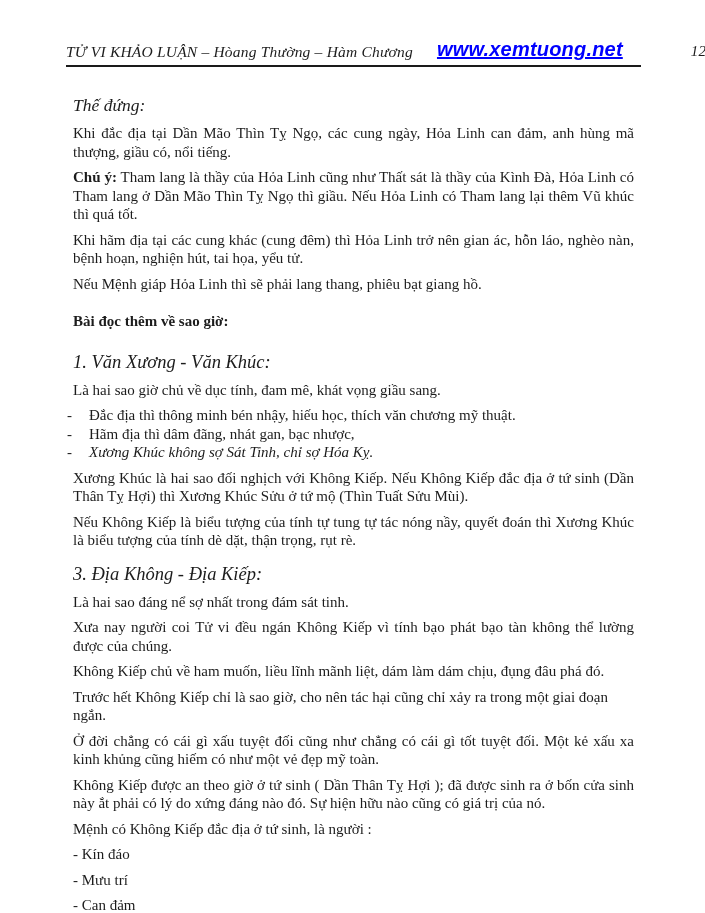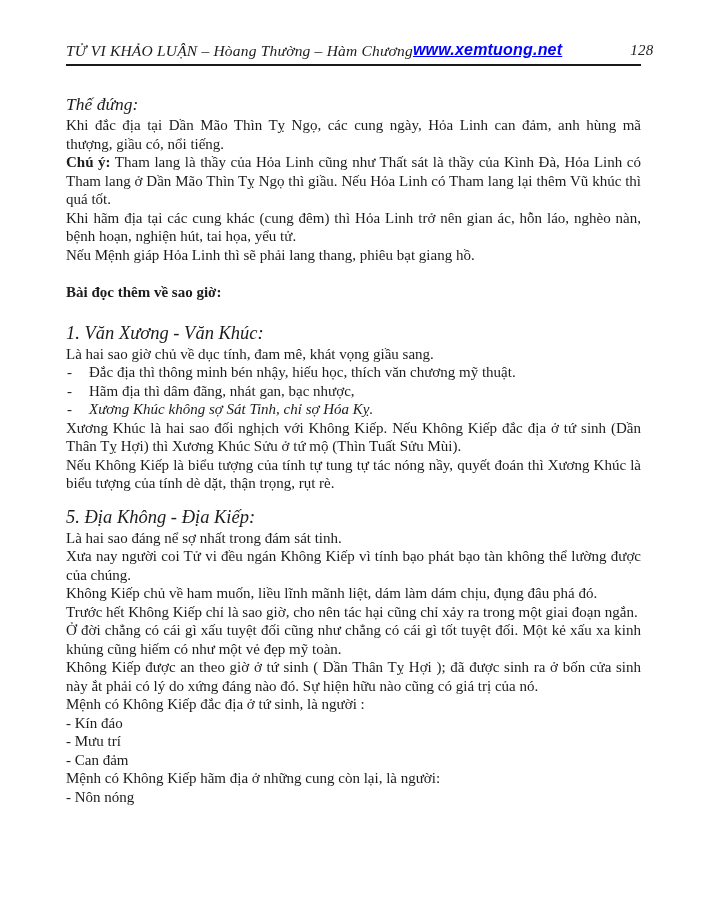--- a/index.html
+++ b/index.html
@@ -20,34 +20,35 @@
     padding-bottom:4px;
     border-bottom:2px solid #1a1a1a;
     font-size:15.5px; line-height:19px;
     letter-spacing:0.2px;
     white-space:nowrap;
     font-style:italic;
   }
   .header-right { display:flex; align-items:baseline; gap:20px; }
   .header-link {
     font-family:"Liberation Sans","DejaVu Sans",sans-serif;
-    font-weight:bold; font-size:16px;
+    font-weight:bold; font-size:20px;
     color:var(--link-blue,#0000ff);
     text-decoration:underline;
     cursor:pointer;
     letter-spacing:0.2px;
+    margin-left:24px;
   }
   .page-num { font-size:15px;margin-left:48px; }
   
   .content {
     margin-top:27px;
     font-size:15px; line-height:18.5px;
     text-align:justify;
   }
-  .content p { margin:0; }
+  .content p { margin:7px; }
   .h-italic {
     font-style:italic;
     font-size:17.5px; line-height:23px;
     text-align:left;
   }
   .h-section {
     font-style:italic;
     font-size:18.5px; line-height:24px;
     margin-top:19px !important;
     text-align:left;
@@ -93,21 +94,21 @@
       <span class="dash">-</span>
       <span>Hãm địa thì dâm đãng, nhát gan, bạc nhược,</span>
     </div>
     <div class="bullet italic">
       <span class="dash">-</span>
       <span>Xương Khúc không sợ Sát Tinh, chỉ sợ Hóa Kỵ.</span>
     </div>
     <p>Xương Khúc là hai sao đối nghịch với Không Kiếp. Nếu Không Kiếp  đắc địa ở tứ sinh (Dần Thân Tỵ Hợi) thì Xương Khúc Sửu ở tứ mộ (Thìn Tuất Sửu Mùi).</p>
     <p>Nếu Không Kiếp là biểu tượng của tính tự tung tự tác nóng nầy, quyết đoán thì Xương Khúc là biểu tượng của tính dè dặt, thận trọng, rụt rè.</p>
 
-    <p class="h-section gap-above">5. Địa Không - Địa Kiếp:</p>
+    <p class="h-section gap-above">3. Địa Không - Địa Kiếp:</p>
     <p class="plain">Là hai sao đáng nể sợ nhất  trong đám sát tinh.</p>
     <p>Xưa nay người coi Tử vi đều ngán Không Kiếp vì tính bạo phát bạo tàn không thể lường được của chúng.</p>
     <p class="plain">Không Kiếp chủ về ham muốn, liều lĩnh mãnh liệt, dám làm dám chịu, đụng đâu phá đó.</p>
     <p class="plain">Trước hết Không Kiếp chỉ là sao giờ, cho nên tác hại cũng chỉ xảy ra trong một giai  đoạn ngắn.</p>
     <p>Ở đời chẳng có cái gì xấu tuyệt đối cũng như chẳng có cái gì tốt tuyệt đối. Một kẻ xấu xa kinh khủng cũng hiếm có như một vẻ đẹp mỹ toàn.</p>
     <p>Không Kiếp được an theo giờ ở tứ sinh ( Dần Thân Tỵ Hợi ); đã được sinh ra ở bốn cửa sinh này ắt phải có lý do xứng đáng nào đó. Sự hiện hữu nào cũng có giá trị của nó.</p>
     <p class="plain">Mệnh có Không Kiếp  đắc địa ở tứ sinh, là người :</p>
     <p class="plain">- Kín đáo</p>
     <p class="plain">- Mưu trí</p>
     <p class="plain">- Can đảm</p>

